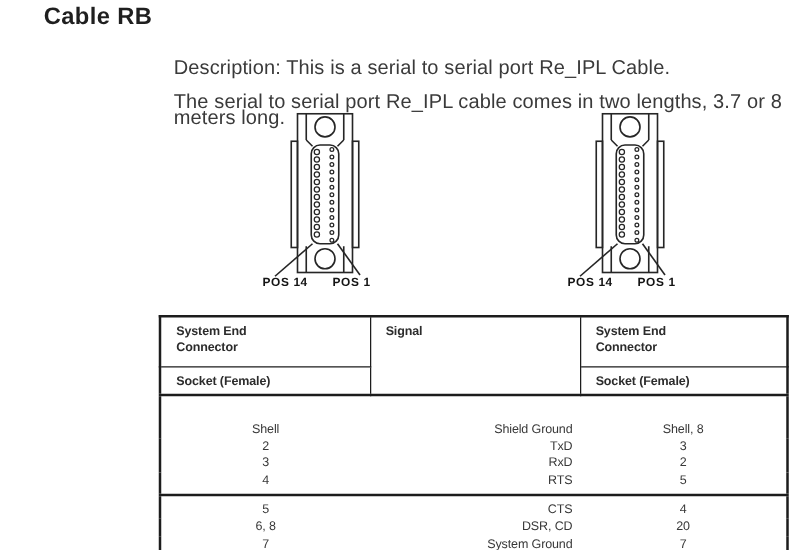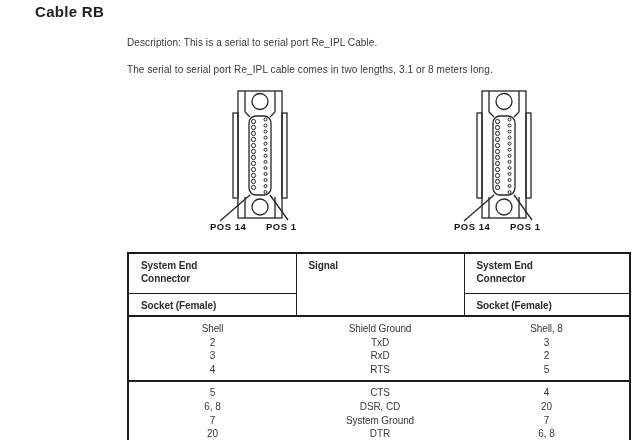--- a/index.html
+++ b/index.html
@@ -3,25 +3,25 @@
 <meta charset="utf-8">
 <style>
   html,body{margin:0;padding:0;}
   body{
     width:642px;height:440px;position:relative;background:#ffffff;
     font-family:"Liberation Sans","DejaVu Sans",sans-serif;
     color:#333333;overflow:hidden;
   }
   .page-title{
     position:absolute;left:35px;top:3px;margin:0;
-    font-size:15px;font-weight:bold;color:#1f1f1f;letter-spacing:.3px;
+    font-size:19px;font-weight:bold;color:#1f1f1f;letter-spacing:.3px;
   }
   .para{
-    position:absolute;left:127px;margin:0;
-    font-size:10px;line-height:13px;color:#3a3a3a;letter-spacing:.1px;
+    position:absolute;left:127px;margin:12px;
+    font-size:16px;line-height:13px;color:#3a3a3a;letter-spacing:.1px;
   }
   .para.p1{top:36px;}
   .para.p2{top:63px;}
 
   
   .diagram{position:absolute;left:0;top:0;width:624px;height:240px;}
   .connector-svg{position:absolute;top:90px;width:90px;height:132px;}
   .connector-svg.left{left:213px;}
   .connector-svg.right{left:457px;}
   .connector-svg path,.connector-svg rect,.connector-svg line,.connector-svg circle{
@@ -52,31 +52,31 @@
     padding:5px 6px 2px 12px;white-space:pre-line;line-height:13px;color:#2c2c2c;
   }
   th.hdr-col1{border-right:1.5px solid #1c1c1c;border-bottom:1.5px solid #1c1c1c;height:32px;}
   th.hdr-col3{border-bottom:1.5px solid #1c1c1c;height:32px;}
   th.hdr-signal{border-right:1.5px solid #1c1c1c;margin-top:32px;}
   th.hdr-sub{padding-top:3px;height:14px;}
   table.pinout td{
     padding:0 6px;line-height:13.6px;height:13.6px;vertical-align:middle;
   }
   td.c-sys,td.c-dev{text-align:center;}
-  td.c-sig{text-align:center;padding-left:12px;}
-  tr.row-first td{padding-top:5px;}
+  td.c-sig{text-align:right;padding-left:12px;}
+  tr.row-first td{padding-top:20px;}
   tr.row-pad-bottom td{padding-bottom:4px;}
   tr.group-start td{border-top:2px solid #1c1c1c;padding-top:4px;}
 </style>
 </head>
 <body>
 
 <h1 class="page-title">Cable RB</h1>
 <p class="para p1">Description: This is a serial to serial port Re_IPL Cable.</p>
-<p class="para p2">The serial to serial port Re_IPL cable comes in two lengths, 3.1 or 8 meters long.</p>
+<p class="para p2">The serial to serial port Re_IPL cable comes in two lengths, 3.7 or 8 meters long.</p>
 
 <div class="diagram">
 
   <svg class="connector-svg left" viewBox="0 0 90 132">
     <rect x="20" y="23" width="5" height="85"></rect>
     <rect x="69" y="23" width="5" height="85"></rect>
     <rect x="25" y="1" width="44" height="127"></rect>
     <line x1="32" y1="1" x2="32" y2="22"></line>
     <line x1="62" y1="1" x2="62" y2="22"></line>
     <line x1="32" y1="22" x2="37" y2="27"></line>

